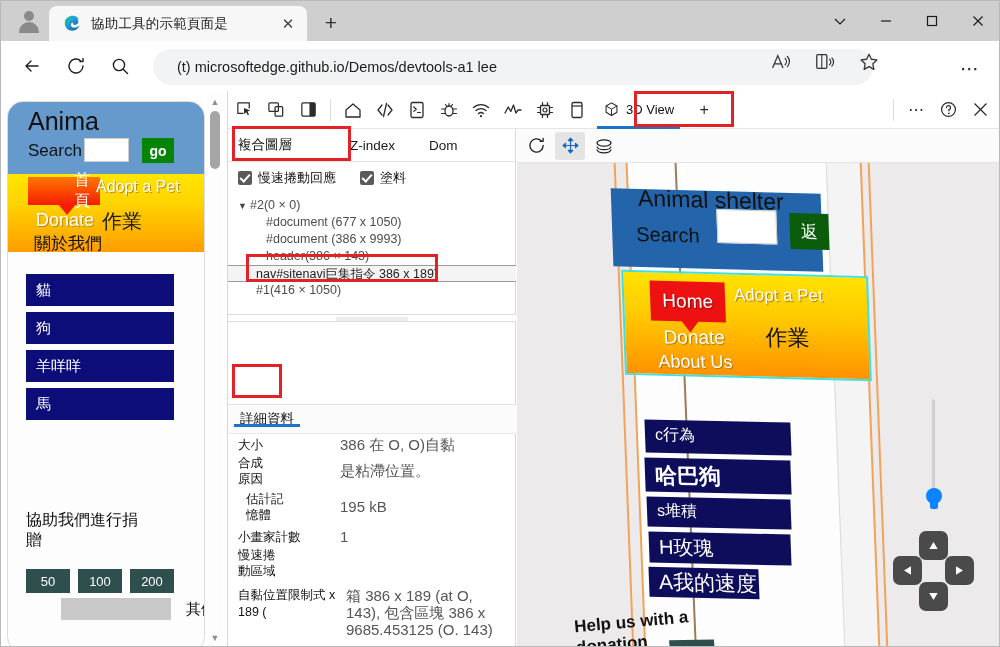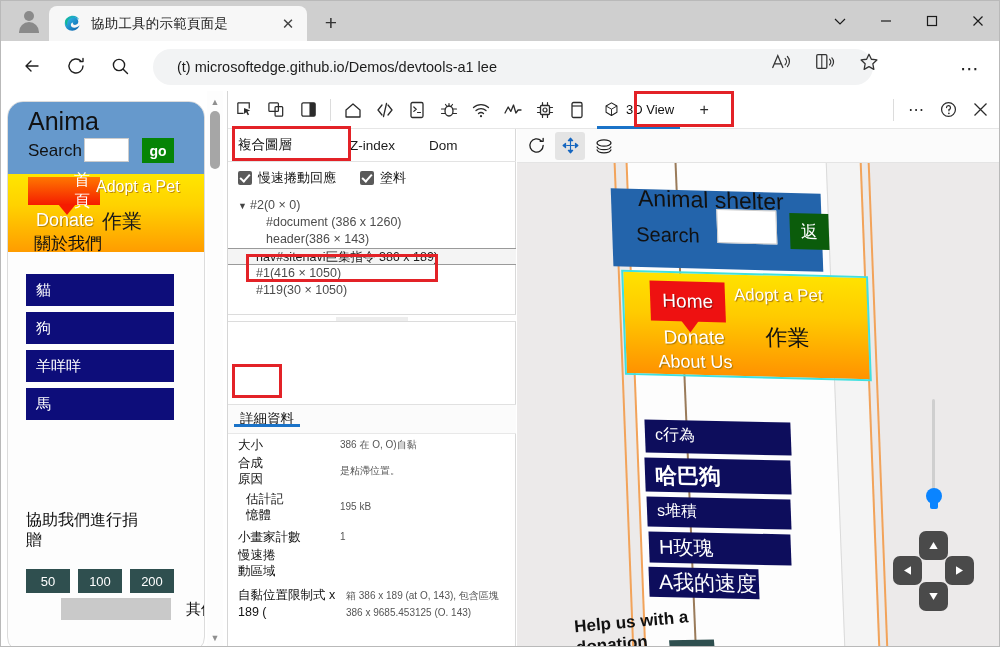--- a/index.html
+++ b/index.html
@@ -301,21 +301,21 @@
   .dt-props {
     position: absolute; left: 0; top: 308px; width: 288px; height: 210px;
     font-size: 12.5px;
   }
   .prop-row { display: flex; margin-bottom: 2px; }
   .prop-k {
     width: 112px; flex: 0 0 112px; color: #111; font-size: 12.5px;
     line-height: 16px; padding-left: 10px;
   }
   .prop-v {
-    flex: 1 1 auto; color: #555; font-size: 10px; line-height: 16px;
+    flex: 1 1 auto; color: #555; font-size: 15px; line-height: 16px;
     padding-right: 8px;
   }
   .prop-k.ind { padding-left: 18px; }
 
   
   .dt-right {
     position: absolute; left: 289px; top: 38px; width: 485px; height: 519px;
     background: #eceaea; overflow: hidden;
   }
   .vp-toolbar {
@@ -698,21 +698,22 @@
         <label class="chk">
           <span class="chk-box"></span>
           <span>塗料</span>
         </label>
       </div>
 
       <div class="dt-tree">
         <div class="tr-row">
           <span class="tr-caret">▼</span><span>#2(0 × 0)</span>
         </div>
-        <div class="tr-row indent">#document (386 x 1260)</div>
+        <div class="tr-row indent">#document (677 x 1050)</div>
+        <div class="tr-row indent">#document (386 x 9993)</div>
         <div class="tr-row indent">header(386 × 143)</div>
         <div class="tr-row selected tr-dark">nav#sitenavi巨集指令 386 x  189)</div>
         <div class="tr-row indent2">#1(416 × 1050)</div>
         <div class="tr-row indent2">#119(30 × 1050)</div>
       </div>
 
       <div class="dt-splitter">
         <div class="dt-splitter-grip"></div>
       </div>
 

